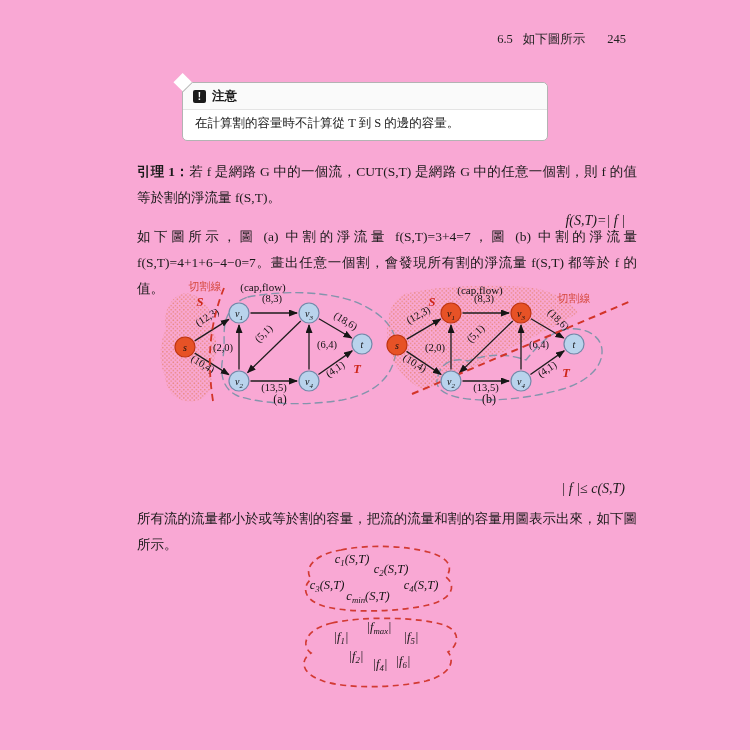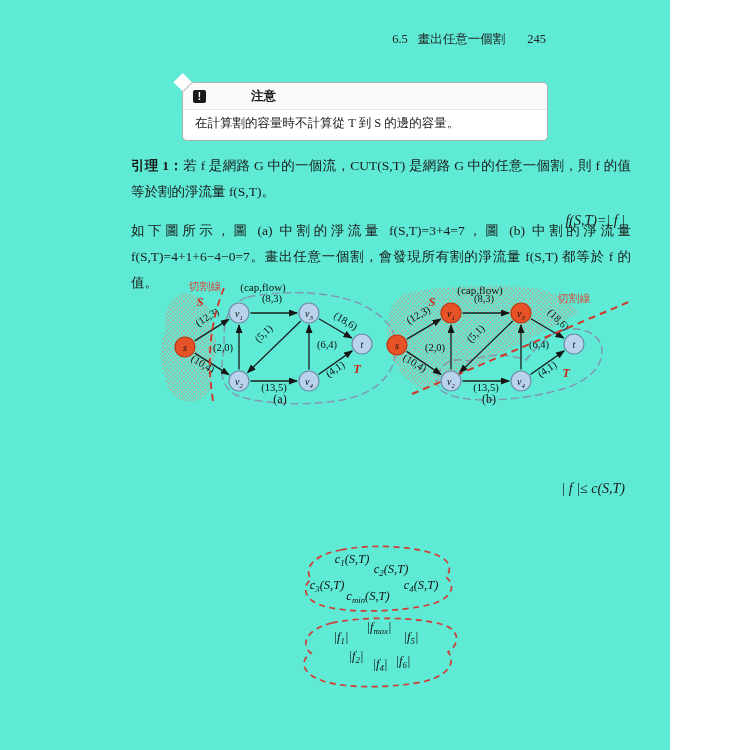--- a/index.html
+++ b/index.html
@@ -1,34 +1,34 @@
 <!DOCTYPE html>
 <html><head>
 <meta charset="utf-8">
 <style>
   html,body{margin:0;padding:0;background:#fff;}
-  .page{position:relative;width:670px;height:750px;background:#5eead4;overflow:hidden;
+  .page{position:relative;width:750px;height:750px;background:#f9a8d4;overflow:hidden;
         font-family:"Liberation Serif","DejaVu Serif",serif;color:#1a1a1a;}
 
   .header{position:absolute;top:31px;right:124px;display:flex;align-items:baseline;gap:10px;
           font-size:12.5px;color:#222;}
   .header .pgnum{margin-left:12px;}
 
   .note-box{position:absolute;left:182px;top:82px;width:364px;border:1px solid #b3b3b3;
             border-radius:5px;background:#fff;}
   .note-notch{position:absolute;top:-7px;left:-7px;width:13px;height:13px;background:#fff;
               transform:rotate(45deg);border-right:1.2px solid #b3b3b3;}
   .note-head{display:flex;align-items:center;gap:6px;padding:5px 10px 4px;background:#fafafa;
              border-bottom:1px solid #e4e4e4;border-radius:5px 5px 0 0;}
   .note-ico{width:13px;height:13px;background:#1a1a1a;color:#fff;border-radius:2px;
             font:bold 10px/13px "Liberation Sans","DejaVu Sans",sans-serif;text-align:center;}
-  .note-title{font-weight:bold;font-size:12.5px;margin-left:39px;}
+  .note-title{font-weight:bold;font-size:12.5px;}
   .note-body{padding:5px 12px 8px;font-size:12.5px;}
 
-  .para{position:absolute;left:125px;width:500px;margin:6px;font-size:13.5px;line-height:26px;
+  .para{position:absolute;left:125px;width:500px;margin:12px;font-size:13.5px;line-height:26px;
         text-align:justify;}
   .para b{font-weight:bold;}
   .formula{position:absolute;left:125px;width:500px;text-align:right;font-style:italic;
            font-size:14px;margin-top:14px;}
 
   svg.figures{position:absolute;left:150px;top:278px;}
   svg.venn{position:absolute;left:283px;top:540px;}
 
   .nlab{font:italic 10px "Liberation Serif","DejaVu Serif",serif;fill:#101010;}
   .elab{font:10.5px "Liberation Serif","DejaVu Serif",serif;fill:#101010;}
@@ -40,21 +40,21 @@
   .node-blue{fill:#b9d3ec;stroke:#7189a9;stroke-width:1.2;}
   .node-red{fill:#e75226;stroke:#bf3410;stroke-width:1.2;}
 </style>
 </head>
 <body>
 
 <div class="page">
 
   <div class="header">
     <span>6.5</span>
-    <span>畫出任意一個割</span>
+    <span>如下圖所示</span>
     <span class="pgnum">245</span>
   </div>
 
   <div class="note-box">
     <div class="note-notch"></div>
     <div class="note-head">
       <span class="note-ico">!</span>
       <span class="note-title">注意</span>
     </div>
     <div class="note-body">在計算割的容量時不計算從 T 到 S 的邊的容量。</div>
@@ -150,20 +150,21 @@
       <text x="574" y="302" text-anchor="middle" class="cutlab"><tspan>切割線</tspan></text>
       <text x="480" y="294" text-anchor="middle" class="capflow"><tspan>(cap,flow)</tspan></text>
       <text x="432" y="306" text-anchor="middle" class="stlab"><tspan>S</tspan></text>
       <text x="566" y="377" text-anchor="middle" class="stlab"><tspan>T</tspan></text>
       <text x="489" y="403" text-anchor="middle" class="cap"><tspan>(b)</tspan></text>
     </svg>
 
 
   <div class="formula" style="top:467px">| f |≤ c(S,T)</div>
 
+  <p class="para" style="top:494px">所有流的流量都小於或等於割的容量，把流的流量和割的容量用圖表示出來，如下圖所示。</p>
 
   <svg class="venn" width="195" height="160" viewBox="283 540 195 160">
       <path d="M341,550 C370,544 406,546 428,552 C448,557 454,567 446,577 C458,587 450,600 428,605 C397,612 352,613 327,607 C306,602 300,589 311,579 C303,568 315,554 341,550 Z" fill="none" stroke="#d23a33" stroke-width="1.7" stroke-dasharray="6,4.5"></path>
       <path d="M332,623 C362,616 420,617 444,625 C461,631 459,645 448,652 C456,662 449,675 426,681 C395,688 347,689 323,681 C302,674 299,661 311,653 C300,645 306,629 332,623 Z" fill="none" stroke="#d23a33" stroke-width="1.7" stroke-dasharray="6,4.5"></path>
       <text x="352" y="563" text-anchor="middle" class="vlab"><tspan>c</tspan><tspan dy="3" font-size="70%">1</tspan><tspan dy="-3">(S,T)</tspan></text>
       <text x="391" y="573" text-anchor="middle" class="vlab"><tspan>c</tspan><tspan dy="3" font-size="70%">2</tspan><tspan dy="-3">(S,T)</tspan></text>
       <text x="327" y="589" text-anchor="middle" class="vlab"><tspan>c</tspan><tspan dy="3" font-size="70%">3</tspan><tspan dy="-3">(S,T)</tspan></text>
       <text x="368" y="600" text-anchor="middle" class="vlab"><tspan>c</tspan><tspan dy="3" font-size="70%">min</tspan><tspan dy="-3">(S,T)</tspan></text>
       <text x="421" y="589" text-anchor="middle" class="vlab"><tspan>c</tspan><tspan dy="3" font-size="70%">4</tspan><tspan dy="-3">(S,T)</tspan></text>
       <text x="341" y="641" text-anchor="middle" class="vlab"><tspan>|f</tspan><tspan dy="3" font-size="70%">1</tspan><tspan dy="-3">|</tspan></text>

